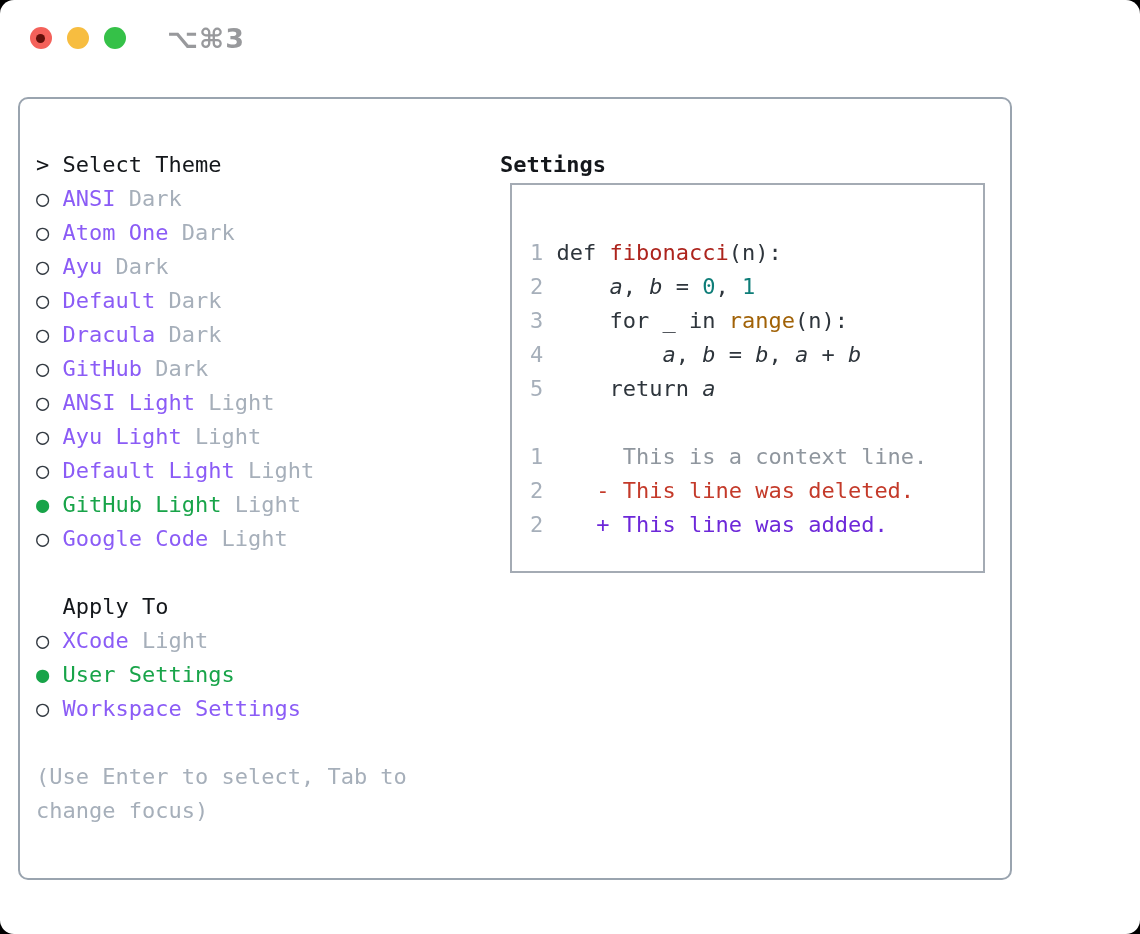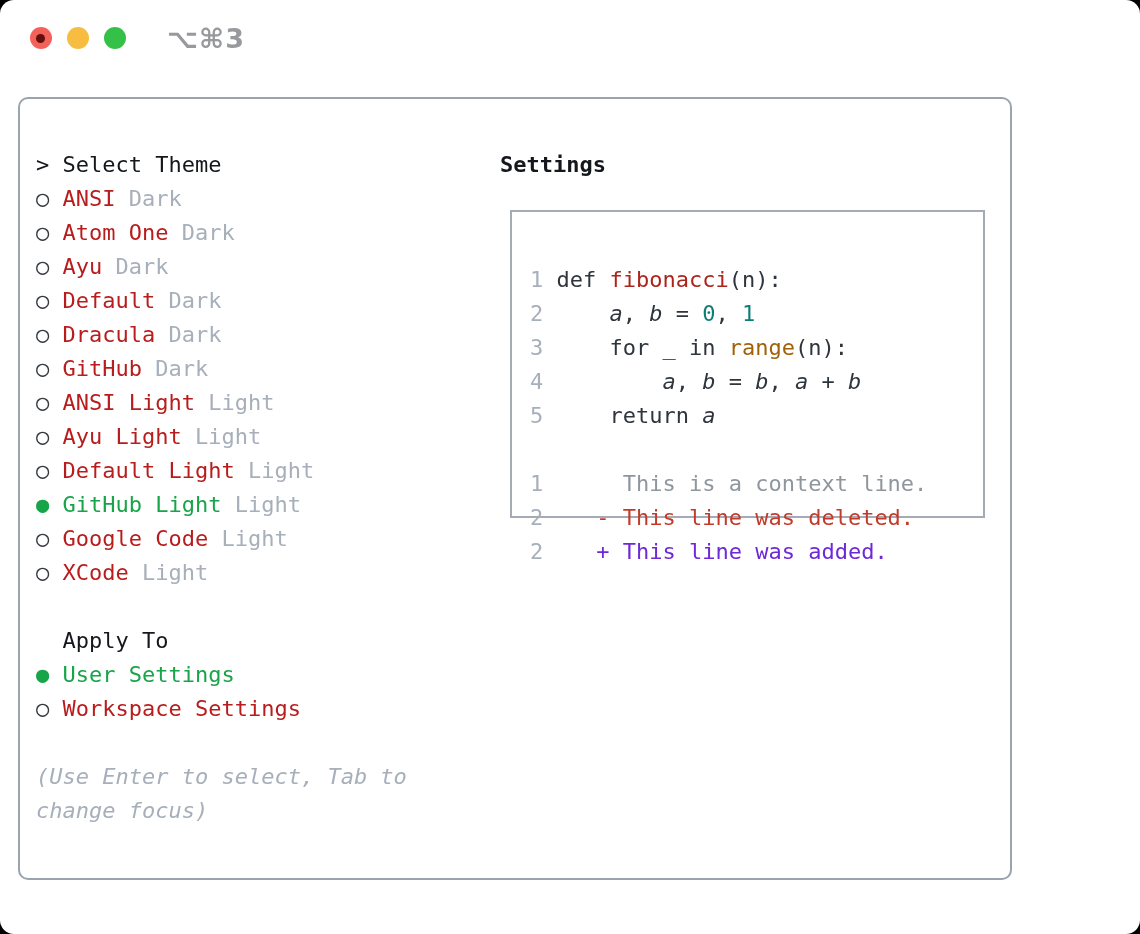--- a/index.html
+++ b/index.html
@@ -32,31 +32,31 @@
     border: 2px solid #9aa4af; border-radius: 10px;
     box-sizing: border-box;
   }
 
   
   .list { position: absolute; left: 36px; top: 148px; font-size: 22px; line-height: 34px; }
   .row { white-space: pre; color: #343b43; }
   .hdr { font-weight: normal; color: #14171b; }
   .hdr span { color: #14171b; }
   .mark { color: #343b43; }
-  .name { color: #b91c1c; }
+  .name { color: #8b5cf6; }
   .suffix { color: #a6afba; text-align: right; }
   .sel .mark, .sel .name { color: #18a449; }
   .mt { margin-top: 34px; }
-  .help { color: #a6afba; font-style: italic; }
+  .help { color: #a6afba; }
 
   
   .preview-title { position: absolute; left: 500px; top: 148px; font-size: 22px; line-height: 34px; font-weight: bold; color: #14171b; }
   .preview-box {
-    position: absolute; left: 510px; top: 210px;
-    width: 475px; height: 308px;
+    position: absolute; left: 510px; top: 183px;
+    width: 475px; height: 390px;
     border: 2px solid #a4abb4;
     box-sizing: border-box;
   }
   .code { position: absolute; left: 18px; top: 51px; font-size: 22px; line-height: 34px; }
   .cl { white-space: pre; }
   .gap { height: 34px; }
   .ln  { color: #a6afba; }
   .t   { color: #2e353c; }
   .fn  { color: #ad241d; }
   .nm  { color: #0e7d78; }
@@ -88,23 +88,23 @@
     <div class="row"><span class="mark">○ </span><span class="name">Atom One </span><span class="suffix">Dark</span></div>
     <div class="row"><span class="mark">○ </span><span class="name">Ayu </span><span class="suffix">Dark</span></div>
     <div class="row"><span class="mark">○ </span><span class="name">Default </span><span class="suffix">Dark</span></div>
     <div class="row"><span class="mark">○ </span><span class="name">Dracula </span><span class="suffix">Dark</span></div>
     <div class="row"><span class="mark">○ </span><span class="name">GitHub </span><span class="suffix">Dark</span></div>
     <div class="row"><span class="mark">○ </span><span class="name">ANSI Light </span><span class="suffix">Light</span></div>
     <div class="row"><span class="mark">○ </span><span class="name">Ayu Light </span><span class="suffix">Light</span></div>
     <div class="row"><span class="mark">○ </span><span class="name">Default Light </span><span class="suffix">Light</span></div>
     <div class="row sel"><span class="mark">● </span><span class="name">GitHub Light </span><span class="suffix">Light</span></div>
     <div class="row"><span class="mark">○ </span><span class="name">Google Code </span><span class="suffix">Light</span></div>
+    <div class="row hdr mt"><span>  </span><span>Apply To</span></div>
+
     <div class="row"><span class="mark">○ </span><span class="name">XCode </span><span class="suffix">Light</span></div>
-
-    <div class="row hdr mt"><span>  </span><span>Apply To</span></div>
     <div class="row sel"><span class="mark">● </span><span class="name">User Settings</span></div>
     <div class="row"><span class="mark">○ </span><span class="name">Workspace Settings</span></div>
 
     <div class="row help mt">(Use Enter to select, Tab to</div>
     <div class="row help">change focus)</div>
   </div>
 
   <div class="preview-title">Settings</div>
 
   <div class="preview-box">

